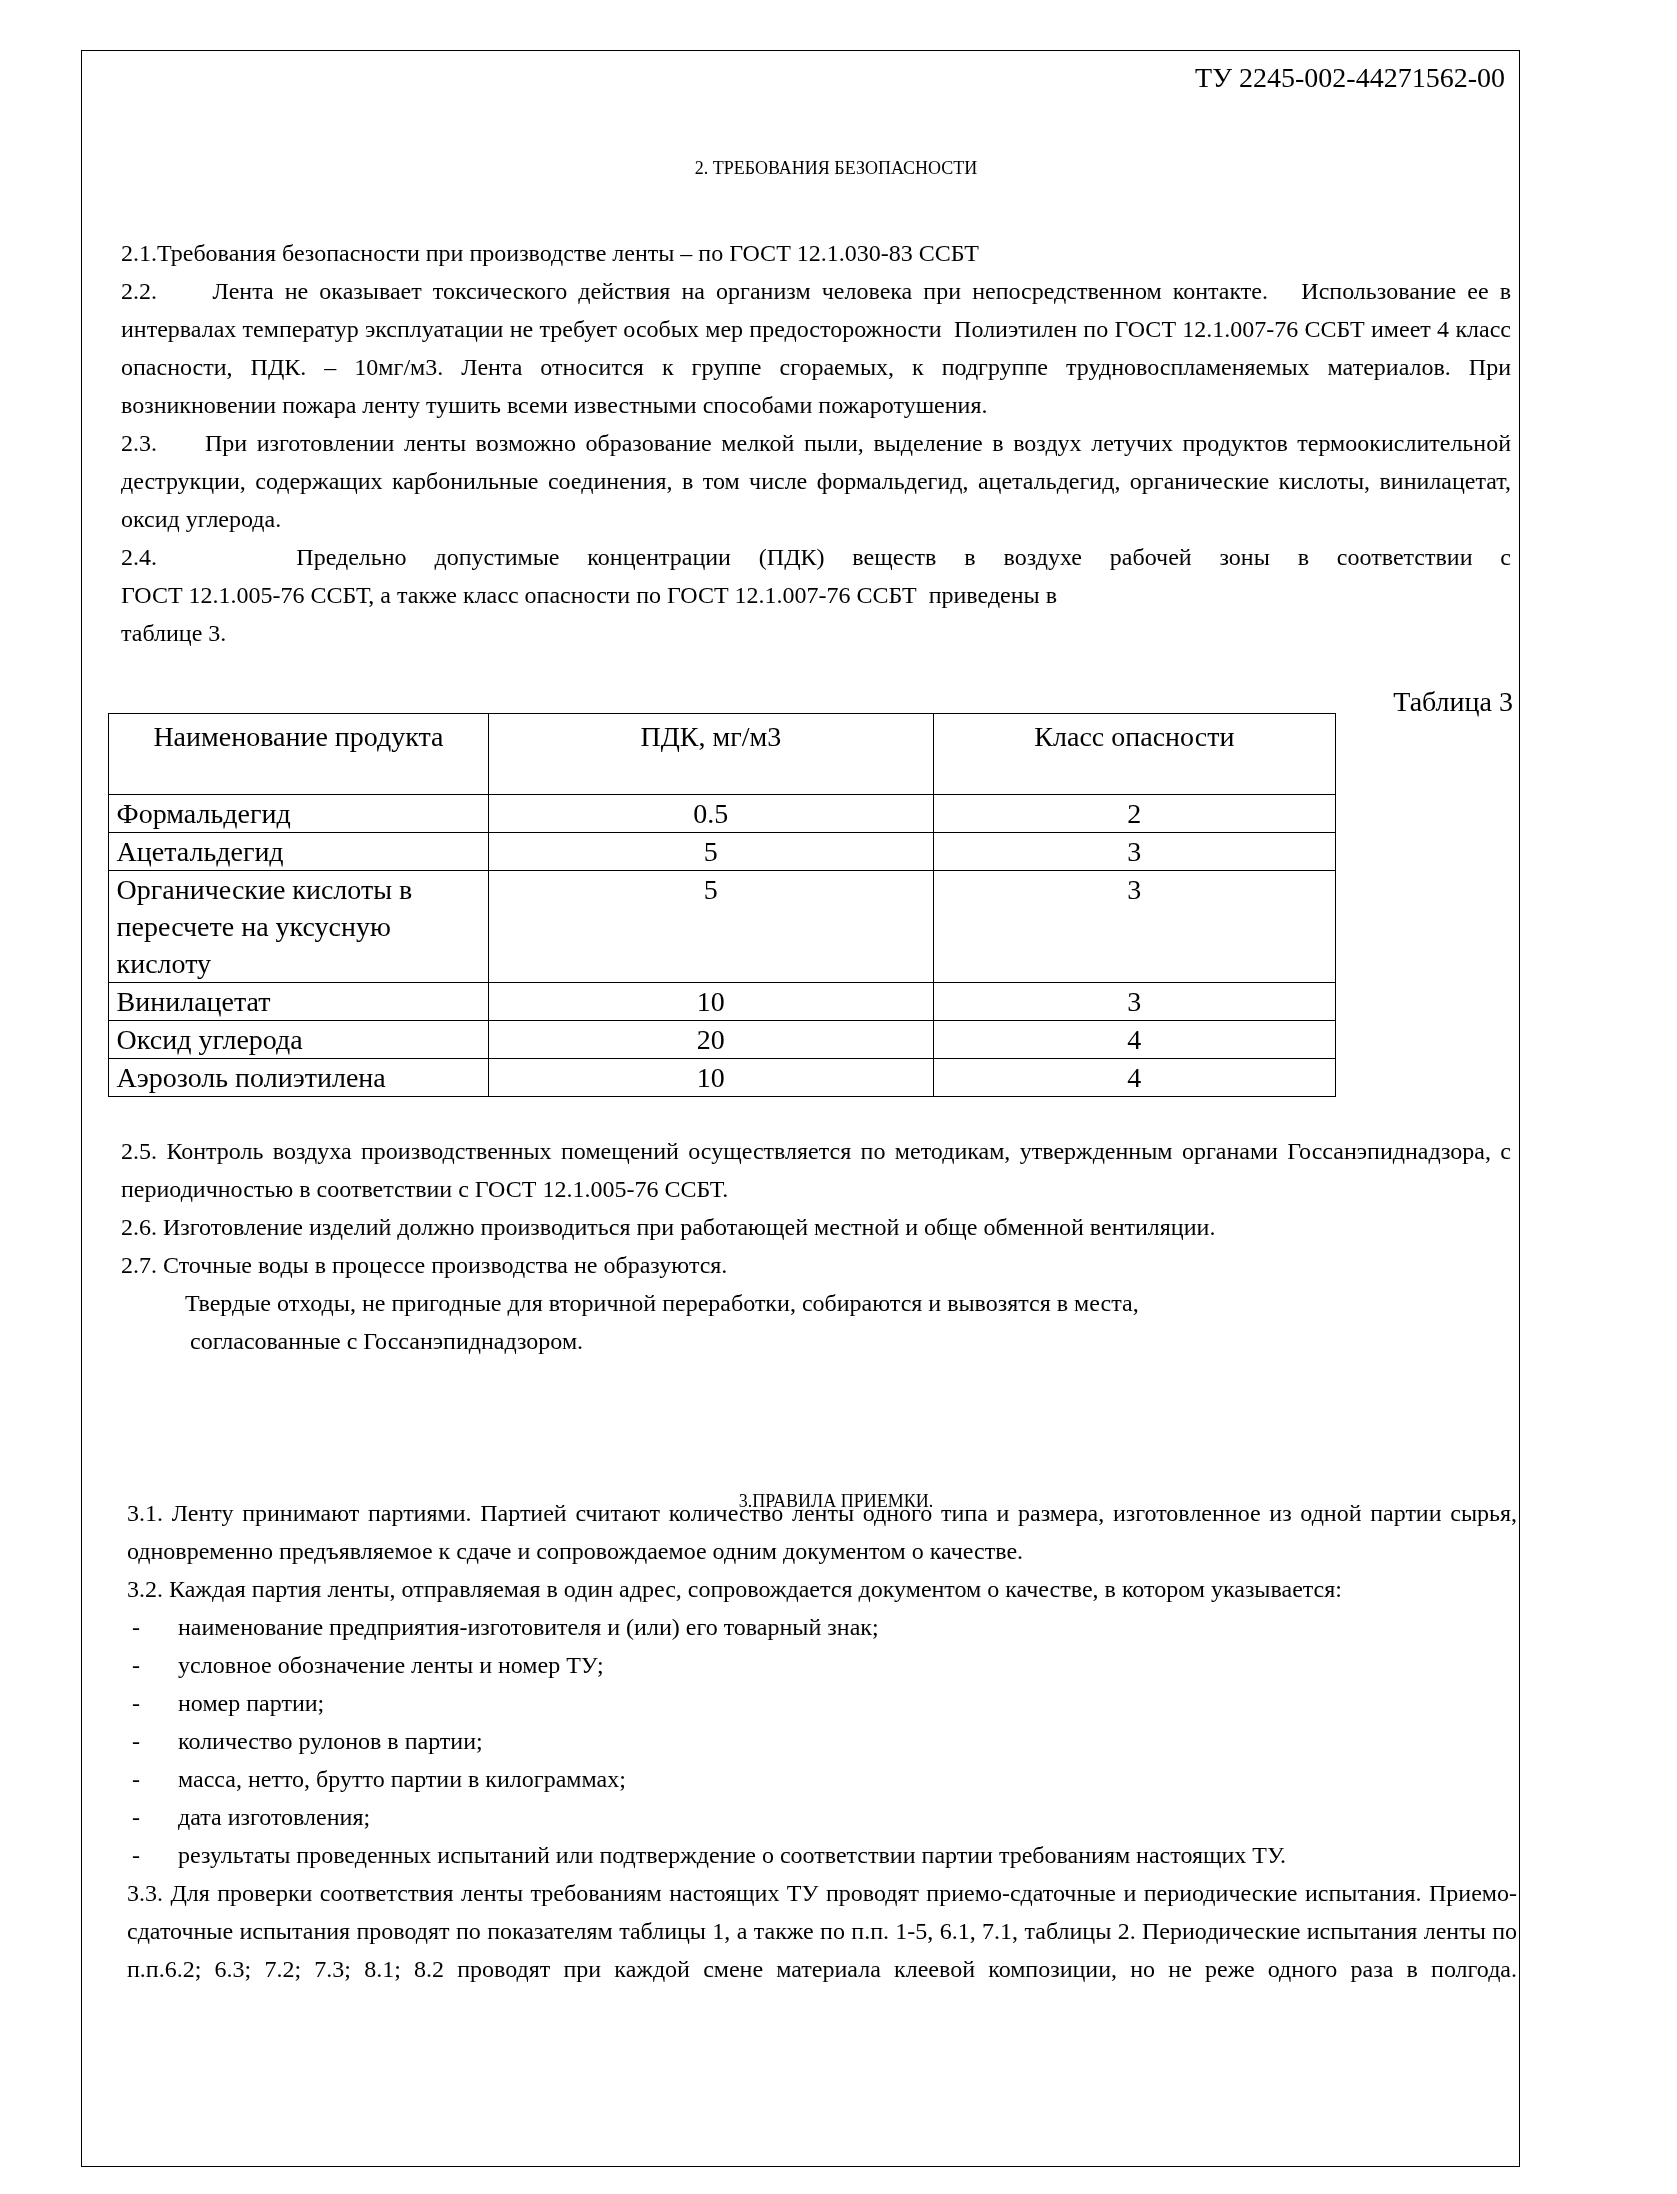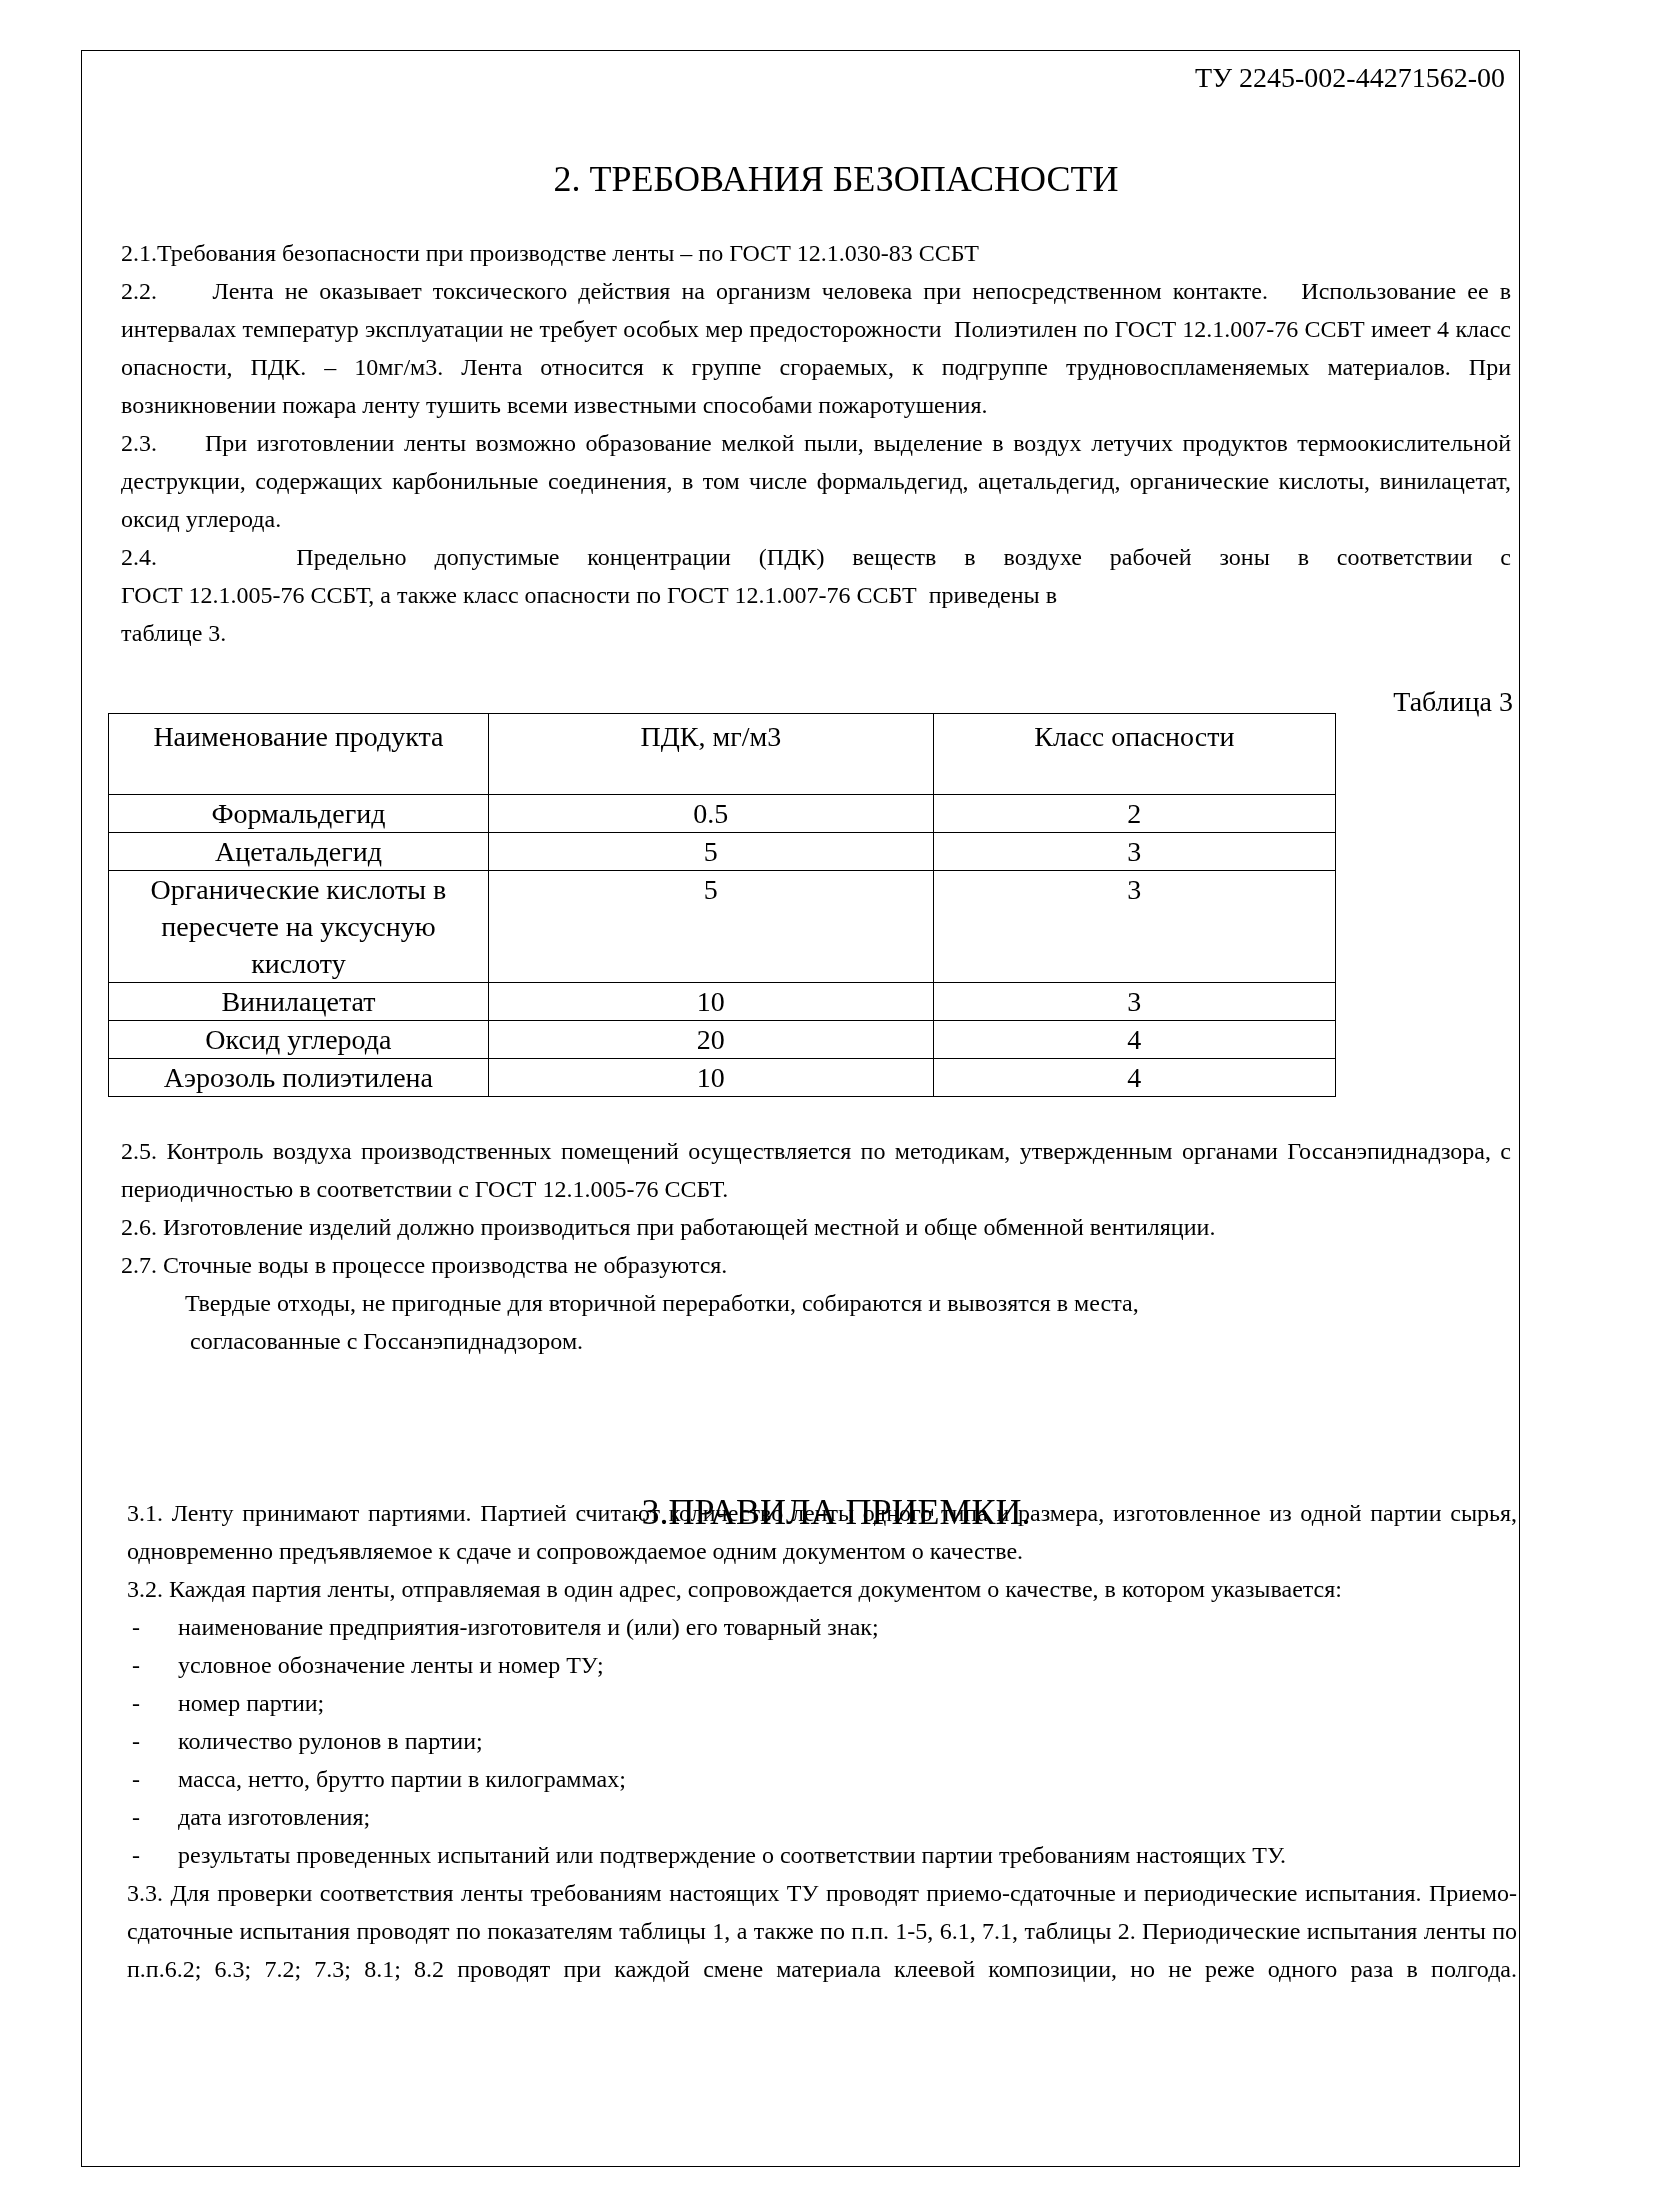--- a/index.html
+++ b/index.html
@@ -13,21 +13,21 @@
     width: 1439px; height: 2117px;
     border: 1.9px solid #000;
     box-sizing: border-box;
   }
   .doc-code {
     position: absolute; right: 173px; top: 62px;
     font-size: 28px; letter-spacing: 0px;
   }
   .section-title {
     position: absolute; left: 0; width: 1672px; text-align: center;
-    font-size: 36px;
+    font-size: 18px;
   }
   .block {
     position: absolute; left: 121px; width: 1390px;
     font-size: 24px; line-height: 38px;
   }
   .p { margin: 0; text-align: justify; }
   .p.last-left { text-align-last: left; }
   .p.just-full { text-align-last: justify; }
   .p.indent2 { padding-left: 64px; }
   .p.indent2b { padding-left: 69px; }
@@ -39,21 +39,21 @@
     position: absolute; left: 108px; top: 713px;
     width: 1228px; border-collapse: collapse;
     font-size: 28px;
   }
   table.data th, table.data td {
     border: 1.9px solid #000; padding: 0 7.6px; vertical-align: top;
     font-weight: normal; line-height: 37px;
   }
   table.data th { height: 76px; text-align: center; padding-top: 3.8px; }
   table.data td.c { text-align: center; }
-  table.data td.name { text-align: center; }
+  table.data td.name { text-align: left; }
   table.data col.c1 { width: 420px; }
   table.data col.c2 { width: 522px; }
   table.data col.c3 { width: 458px; }
 
   .list { margin: 0; padding: 0; list-style: none; }
   .list li { position: relative; padding-left: 51px; }
   .list li .dash { position: absolute; left: 5.1px; top: 0; }
 </style>
 </head>
 <body>

